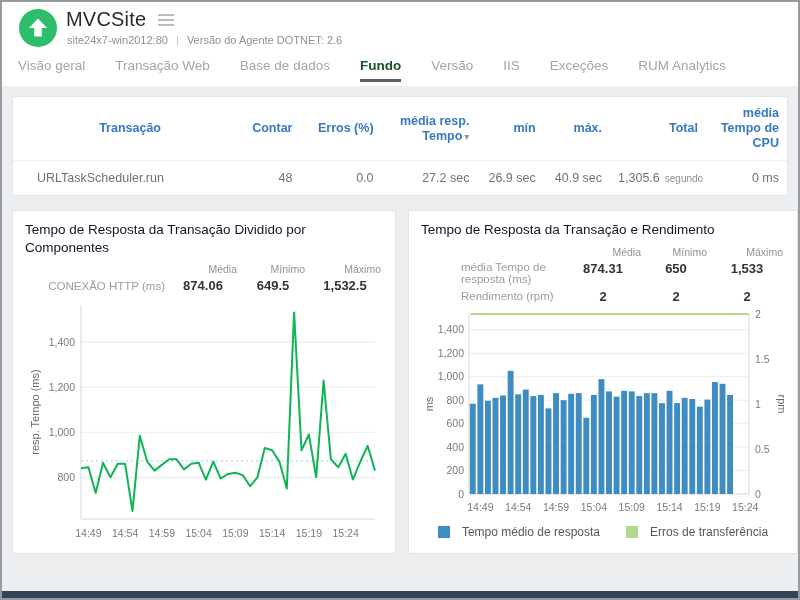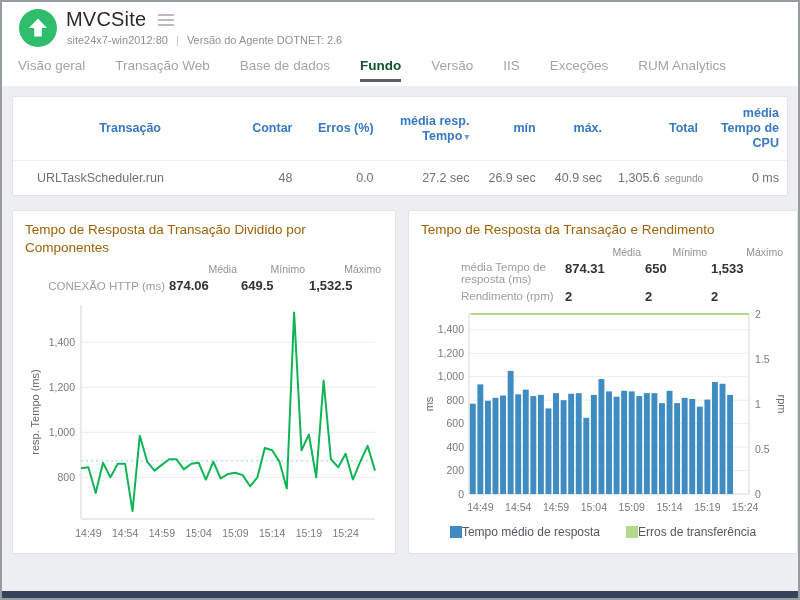--- a/index.html
+++ b/index.html
@@ -29,31 +29,31 @@
   .tbl { width:100%; border-collapse:collapse; table-layout:fixed; }
   .tbl th { color:#3779c2; font-size:12.5px; font-weight:bold; padding:9px 8px; vertical-align:middle; line-height:1.2; text-align:right; cursor:pointer; }
   .tbl th:first-child { text-align:center; padding-left:21px; }
   .tbl td { color:#6e7277; font-size:12.5px; padding:10px 8px; text-align:right; border-top:1px solid #eef0f2; }
   .tbl td:first-child { text-align:left; padding-left:24px; }
   .unit-small { font-size:10px; color:#8d9095; margin-left:5px; }
   .sort-ic { color:#7f9cbd; font-size:10px; margin-left:2px; }
   
   .charts-row { display:flex; gap:12px; margin-top:14px; }
   .chart-card { flex:1; padding:10px 12px 6px 12px; height:344px; }
-  .chart-title { font-size:13.5px; color:#a16207; line-height:1.3; }
+  .chart-title { font-size:13.5px; color:#0f172a; line-height:1.3; }
   .stats { display:grid; margin-top:4px; }
   .stats-l { grid-template-columns:1fr 72px 68px 76px; }
   .stats-r { grid-template-columns:1fr 80px 66px 76px; }
   .stats .h { font-size:10.5px; color:#8f9296; text-align:right; padding:3px 2px 1px 2px; }
   .stats .lbl { font-size:11.5px; color:#9a9da1; text-align:right; padding:2px 2px; align-self:center; }
   .stats .lbl-left { text-align:left; padding-left:40px; }
-  .stats .val { font-size:13px; color:#333; font-weight:bold; text-align:left; padding:2px 2px; }
+  .stats .val { font-size:13px; color:#333; font-weight:bold; text-align:center; padding:2px 2px; }
   svg text { font-family:"Liberation Sans","DejaVu Sans",sans-serif; }
   .chart-legend { display:flex; justify-content:center; gap:26px; margin-top:3px; }
-  .leg-item { display:flex; align-items:center; gap:0; font-size:12px; color:#55585c; cursor:pointer; }
+  .leg-item { display:flex; align-items:center; gap:12px; font-size:12px; color:#55585c; cursor:pointer; }
   .swatch { width:12px; height:12px; display:inline-block; }
   
   .bottom-bar { position:absolute; left:0; right:0; bottom:0; height:7px; background:#36425a; }
 </style>
 </head>
 <body>
 
 <div class="window">
 
   <div class="app-header">

